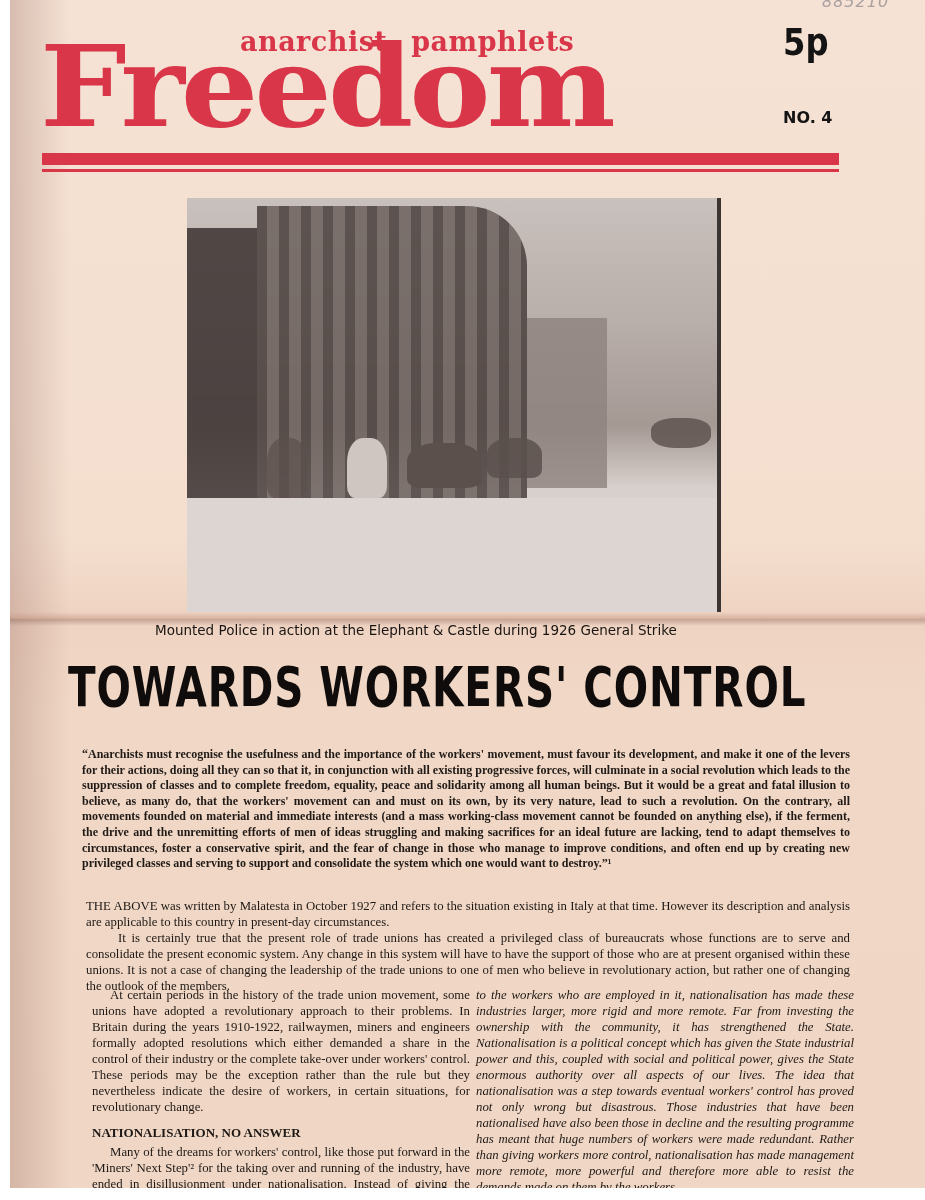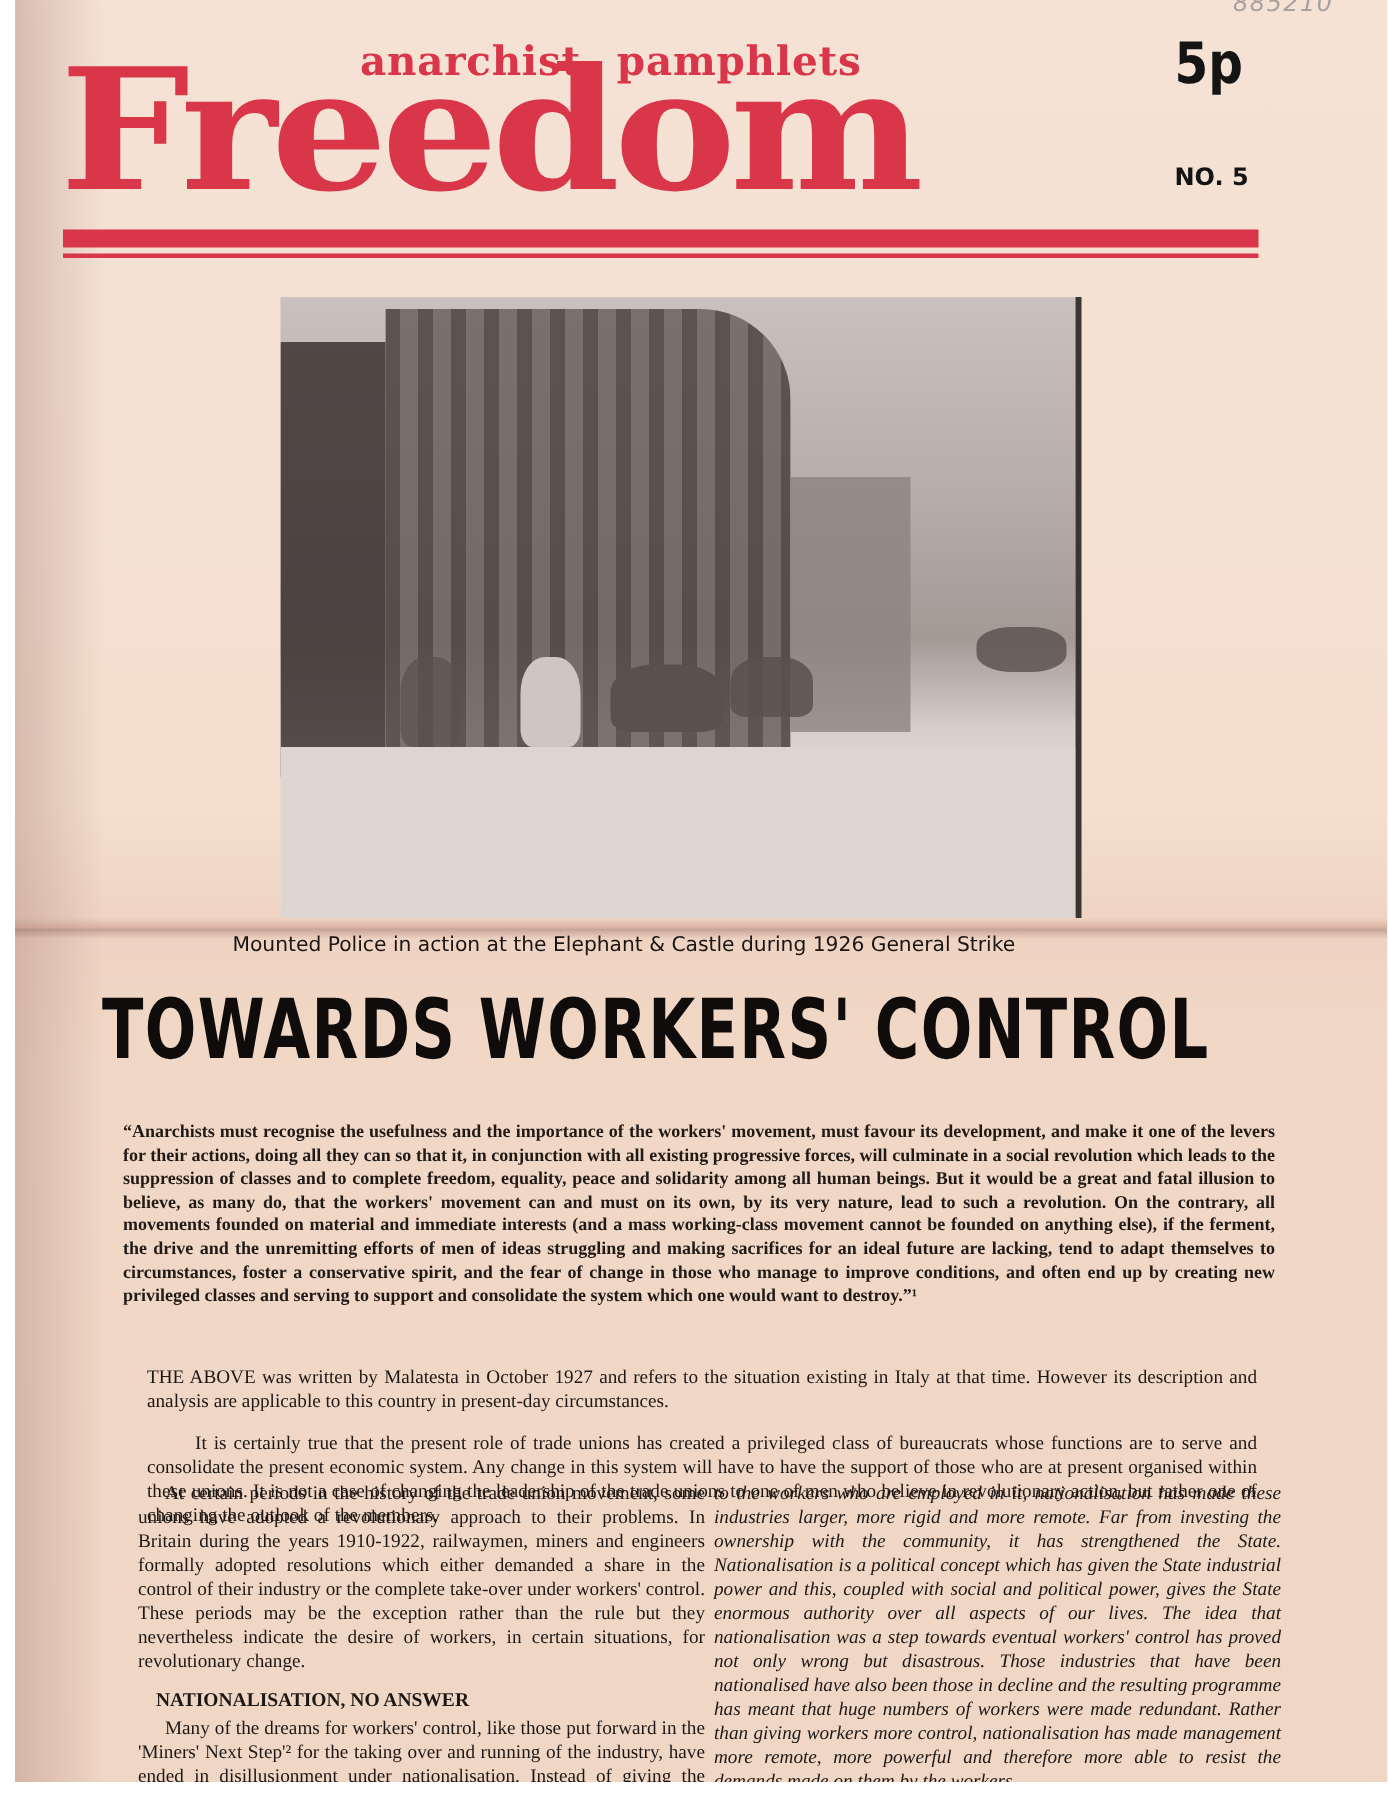--- a/index.html
+++ b/index.html
@@ -73,42 +73,42 @@
     transform: scaleX(0.88) scaleY(1.2); transform-origin: left top; white-space: nowrap;
   }
   .quote {
     position: absolute; left: 72px; top: 747px; width: 768px; font-size: 12px; line-height: 15.6px;
     color: #201a17; text-align: justify; font-weight: bold;
   }
   .intro {
     position: absolute; left: 76px; top: 898px; width: 764px; font-size: 12.8px; line-height: 16px;
     color: #1d1815; text-align: justify;
   }
-  .intro p { margin: 12px; text-indent: 32px; }
+  .intro p { margin: 0; text-indent: 32px; }
   .intro p.first { text-indent: 0; }
   .col {
     position: absolute; top: 987px; width: 378px; font-size: 12.8px; line-height: 16px;
     color: #1d1815; text-align: justify;
   }
   .col p { margin: 0; text-indent: 18px; }
   .col p.cont { text-indent: 0; font-style: italic; }
   .col-left { left: 82px; }
   .col-right { left: 466px; }
-  .subhead { font-weight: bold; font-size: 13px; margin: 10px 0 3px 12px; }
+  .subhead { font-weight: bold; font-size: 13px; margin: 10px 0 3px 0; }
 </style>
 </head>
 <body>
 
 <div class="page">
   <div class="handwriting">885210</div>
 
   <div class="title">Freedom</div>
   <div class="tagline">anarchist pamphlets</div>
   <div class="price">5p</div>
-  <div class="issue">NO. 5</div>
+  <div class="issue">NO. 4</div>
   <div class="rule-thick"></div>
   <div class="rule-thin"></div>
 
   <div class="photo">
     <div class="bldg-left"></div>
     <div class="bldg"></div>
     <div class="bldg-far"></div>
     <div class="street"></div>
     <div class="horse" style="left:80px;top:240px;width:40px;height:60px;opacity:.7;"></div>
     <div class="horse" style="left:160px;top:240px;width:40px;height:60px;background:#cfc6c2;"></div>

